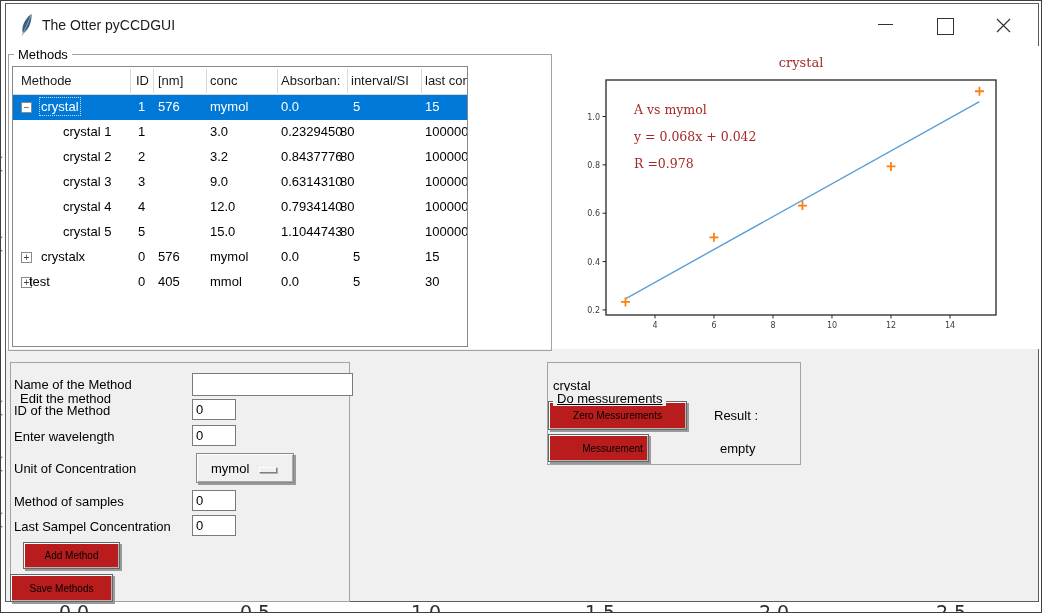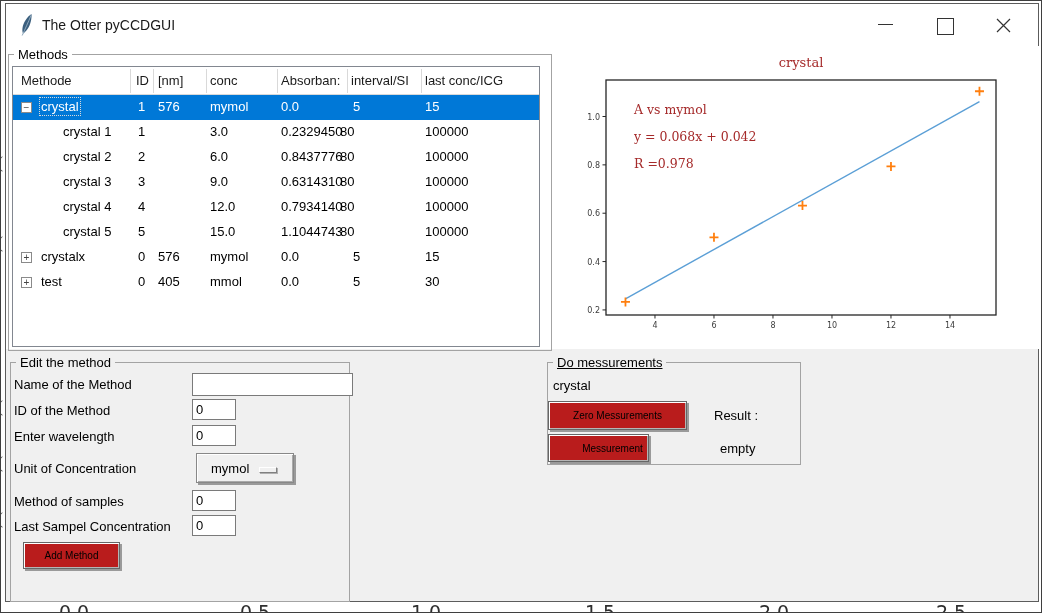--- a/index.html
+++ b/index.html
@@ -19,24 +19,24 @@
   .ctl { position:absolute; top:8px; width:44px; height:28px; }
   .ctl-min { left:857px; } .ctl-max { left:915px; } .ctl-close { left:975px; }
   .ctl-min::after { content:""; position:absolute; left:15px; top:12px; width:15px; height:0; border-top:1px solid #333; }
   .ctl-max::after { content:""; position:absolute; left:16px; top:6px; width:15px; height:15px; border:1px solid #333; }
 
   
   .top-band { position:absolute; left:0; top:42px; width:100%; height:303px; background:#ffffff; }
 
   .groupbox { position:absolute; border:1px solid #a3a3a3; }
   .group-label { position:absolute; font-size:13px; color:#000; padding:0 4px; z-index:3; }
-  .chip-white { background:#ffffff; } .chip-gray { background:#f0f0f0; }
-
-  
-  .tree { position:absolute; left:6px; top:62px; width:528px; height:281px; background:#fff; border:1px solid #828790; overflow:hidden; }
+  .chip-white { background:#ffffff; } .chip-gray { background:#f0f0f0;margin-top:36px; }
+
+  
+  .tree { position:absolute; left:6px; top:62px; width:456px; height:281px; background:#fff; border:1px solid #828790; overflow:hidden; }
   .thead { position:absolute; left:0; top:0; width:100%; height:28px; background:#fff; border-bottom:1px solid #d9d9d9; }
   .hcell { position:absolute; top:6px; font-size:13px; color:#1a1a1a; white-space:nowrap; }
   .hsep { position:absolute; top:2px; height:24px; width:0; border-left:1px solid #d9d9d9; }
   .trow { position:absolute; left:0; width:100%; height:25px; }
   .trow.sel { background:#0078d7; color:#fff; }
   .cell { position:absolute; top:4px; font-size:13px; white-space:nowrap; }
   .trow .cell { color:#000; } .trow.sel .cell { color:#fff; }
   .cell.name.focus { outline:1px dotted #d9d9d9; outline-offset:1px; }
   .expander { position:absolute; left:8px; top:7px; width:11px; height:11px; background:#fff; border:1px solid #8a8a8a; color:#444; font-size:10px; line-height:9px; text-align:center; }
 
@@ -128,21 +128,21 @@
             <span class="cell name" style="left: 50px;">crystal 1</span>
             <span class="cell" style="left: 125px;">1</span>
             <span class="cell" style="left: 197px;">3.0</span>
             <span class="cell" style="left: 268px;">0.2329450</span>
             <span class="cell" style="left: 327px;">80</span>
             <span class="cell" style="left: 412px;">100000</span>
           </div>
           <div class="trow" style="top: 78px;">
             <span class="cell name" style="left: 50px;">crystal 2</span>
             <span class="cell" style="left: 125px;">2</span>
-            <span class="cell" style="left: 197px;">6.0</span>
+            <span class="cell" style="left: 197px;">3.2</span>
             <span class="cell" style="left: 268px;">0.8437776</span>
             <span class="cell" style="left: 327px;">80</span>
             <span class="cell" style="left: 412px;">100000</span>
           </div>
           <div class="trow" style="top: 103px;">
             <span class="cell name" style="left: 50px;">crystal 3</span>
             <span class="cell" style="left: 125px;">3</span>
             <span class="cell" style="left: 197px;">9.0</span>
             <span class="cell" style="left: 268px;">0.6314310</span>
             <span class="cell" style="left: 327px;">80</span>
@@ -169,21 +169,21 @@
             <span class="cell name" style="left: 28px;">crystalx</span>
             <span class="cell" style="left: 125px;">0</span>
             <span class="cell" style="left: 145px;">576</span>
             <span class="cell" style="left: 197px;">mymol</span>
             <span class="cell" style="left: 268px;">0.0</span>
             <span class="cell" style="left: 340px;">5</span>
             <span class="cell" style="left: 412px;">15</span>
           </div>
           <div class="trow" style="top: 203px;">
             <span class="expander">+</span>
-            <span class="cell name" style="left: 28px;">test</span>
+            <span class="cell name" style="left: 16px;">test</span>
             <span class="cell" style="left: 125px;">0</span>
             <span class="cell" style="left: 145px;">405</span>
             <span class="cell" style="left: 197px;">mmol</span>
             <span class="cell" style="left: 268px;">0.0</span>
             <span class="cell" style="left: 340px;">5</span>
             <span class="cell" style="left: 412px;">30</span>
           </div>
         </div>
     </div>
 
@@ -243,20 +243,21 @@
       <span class="dd-indicator"></span>
     </div>
 
     <span class="flabel" style="top:490px">Method of samples</span>
     <input class="tinput" style="left: 186px; top: 486px; width: 44px; height: 21px;" value="0">
 
     <span class="flabel" style="top:515px">Last Sampel Concentration</span>
     <input class="tinput" style="left: 186px; top: 511px; width: 44px; height: 21px;" value="0">
 
     <button class="btn3d" style="left:17px;top:538px;width:97px;height:27px;">Add Method</button>
+    <button class="btn3d" style="left:4px;top:570px;width:103px;height:28px;">Save Methods</button>
 
     <div class="groupbox" style="left:541px;top:358px;width:254px;height:103px;"></div>
     <span class="group-label chip-gray" style="left:547px;top:351px;text-decoration:underline;">Do messurements</span>
     <span class="static" style="left:547px;top:374px;">crystal</span>
     <button class="btn3d" style="left:542px;top:397px;width:139px;height:29px;">Zero Messurements</button>
     <span class="static" style="left:708px;top:404px;">Result :</span>
     <button class="btn3d" style="left:542px;top:430px;width:101px;height:28px;padding-left:28px;">Messurement</button>
     <span class="static" style="left:714px;top:437px;">empty</span>
 
   </div>

